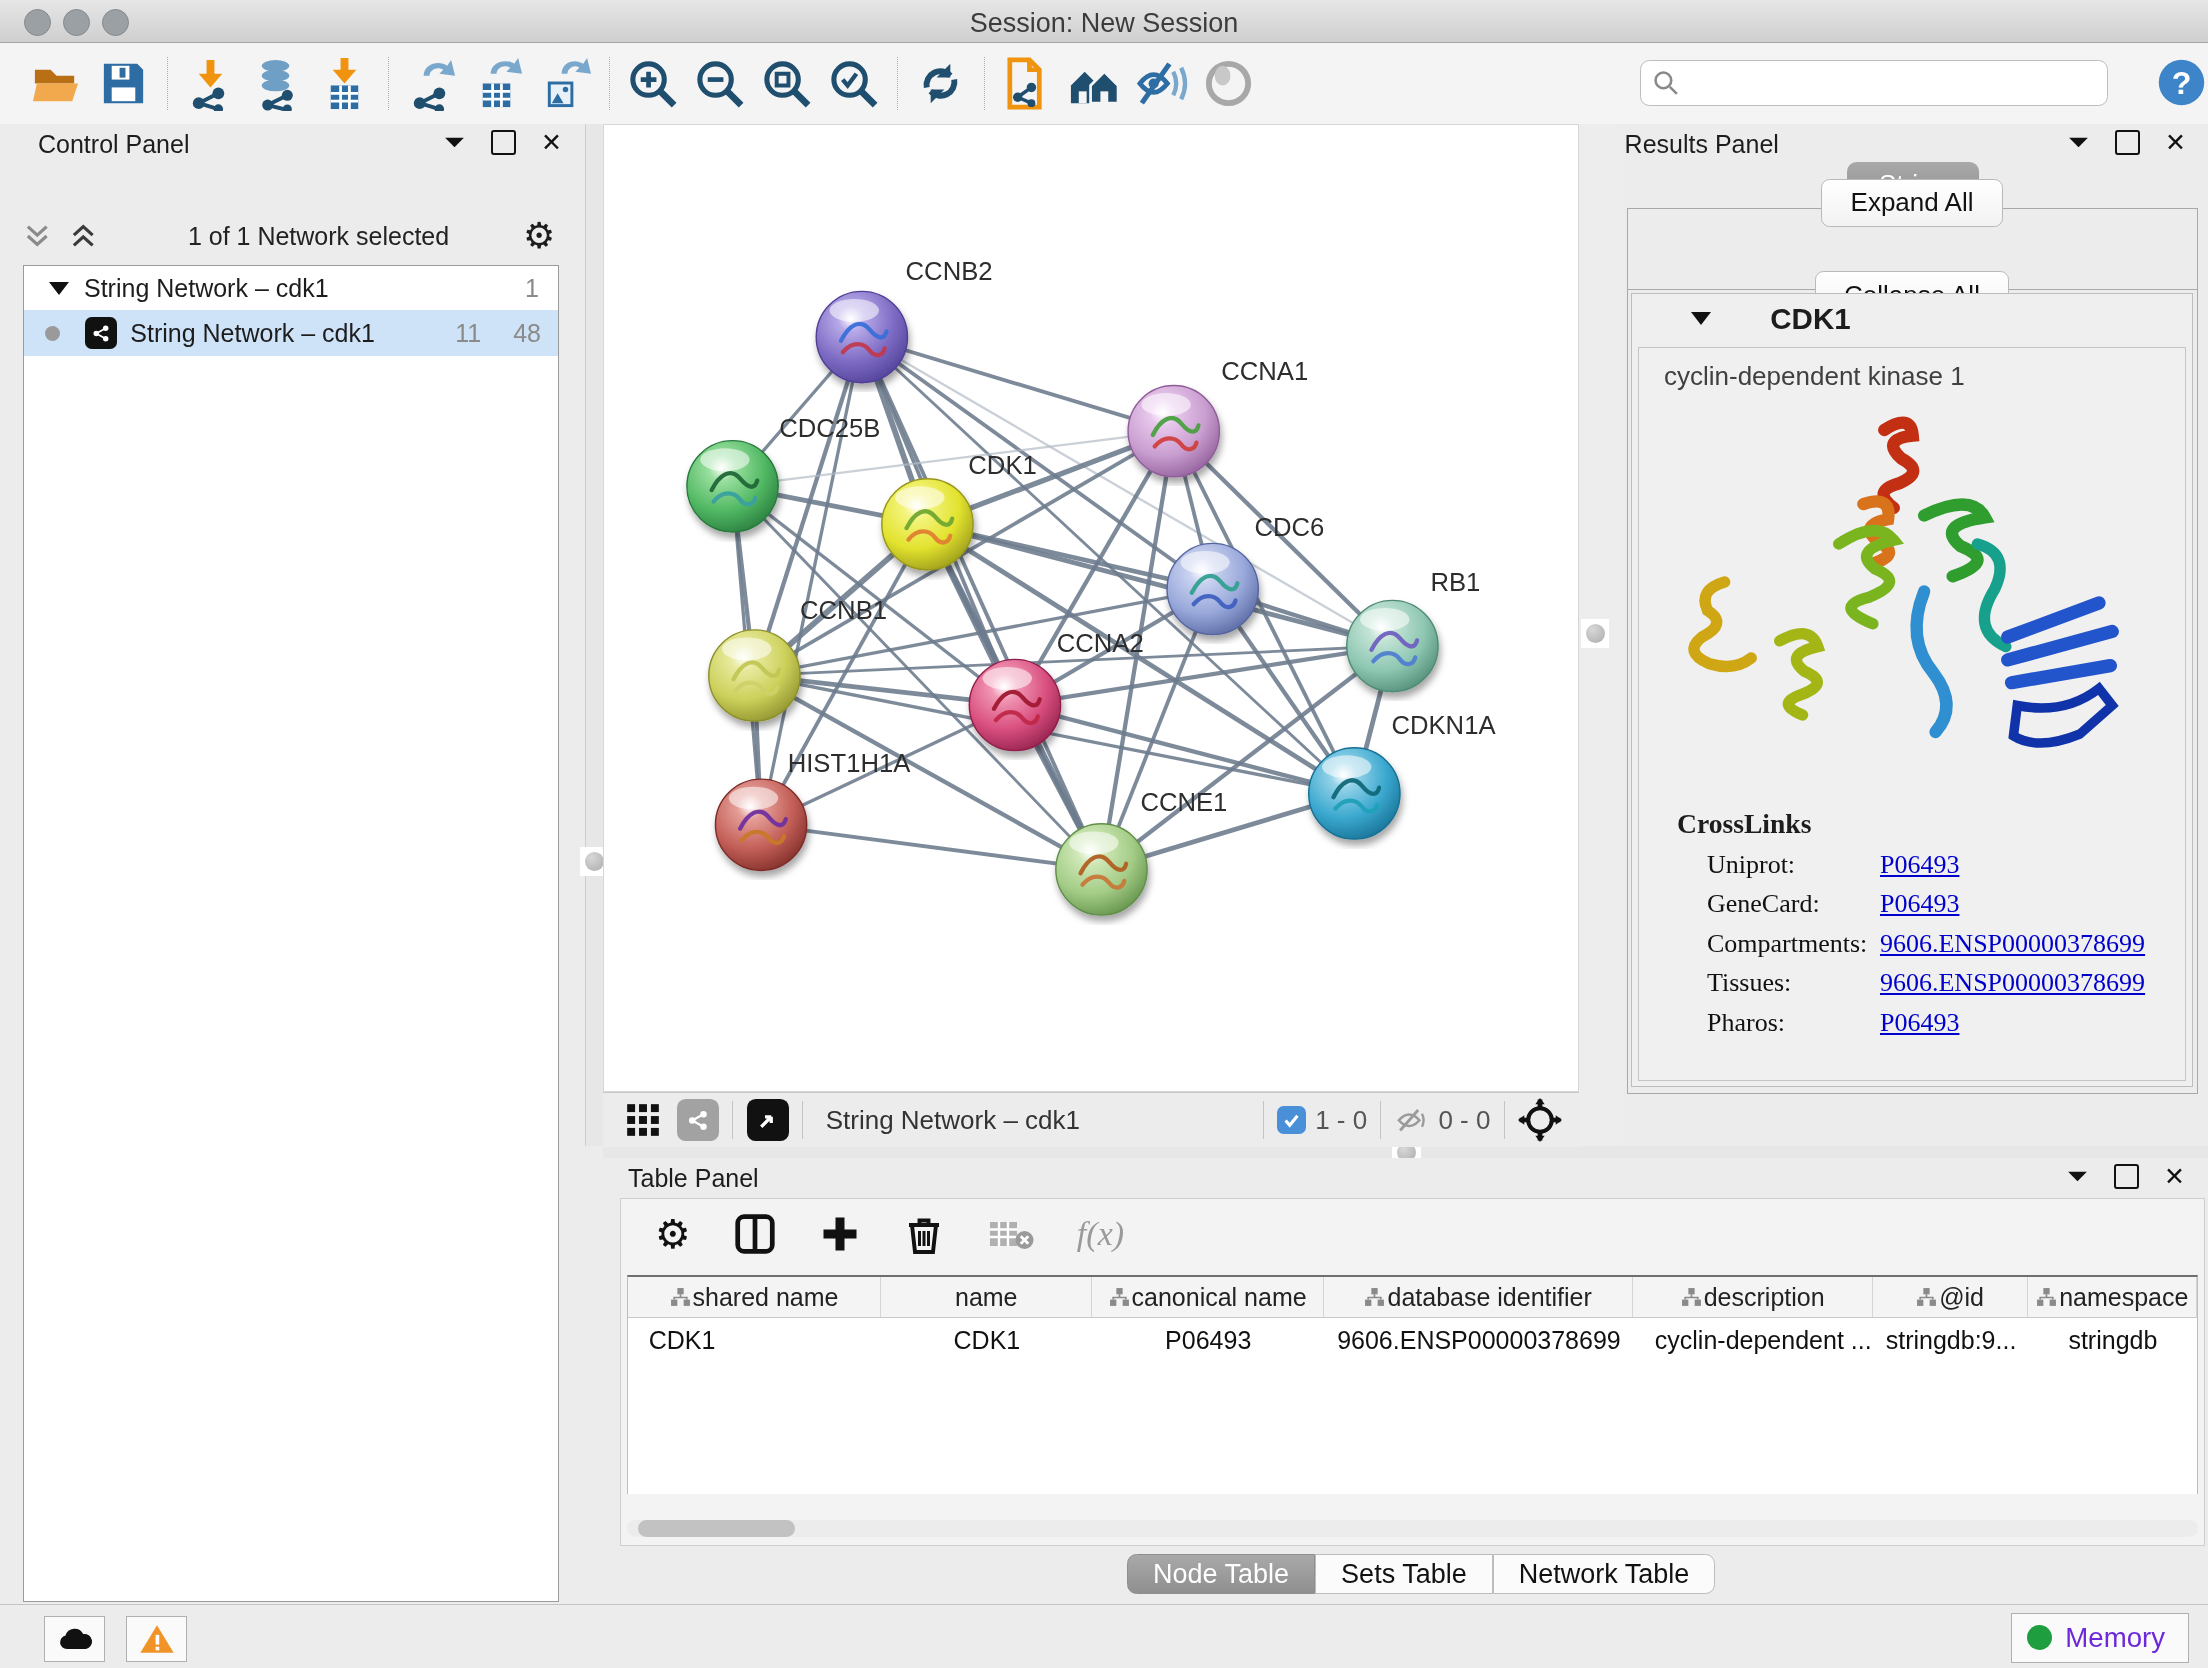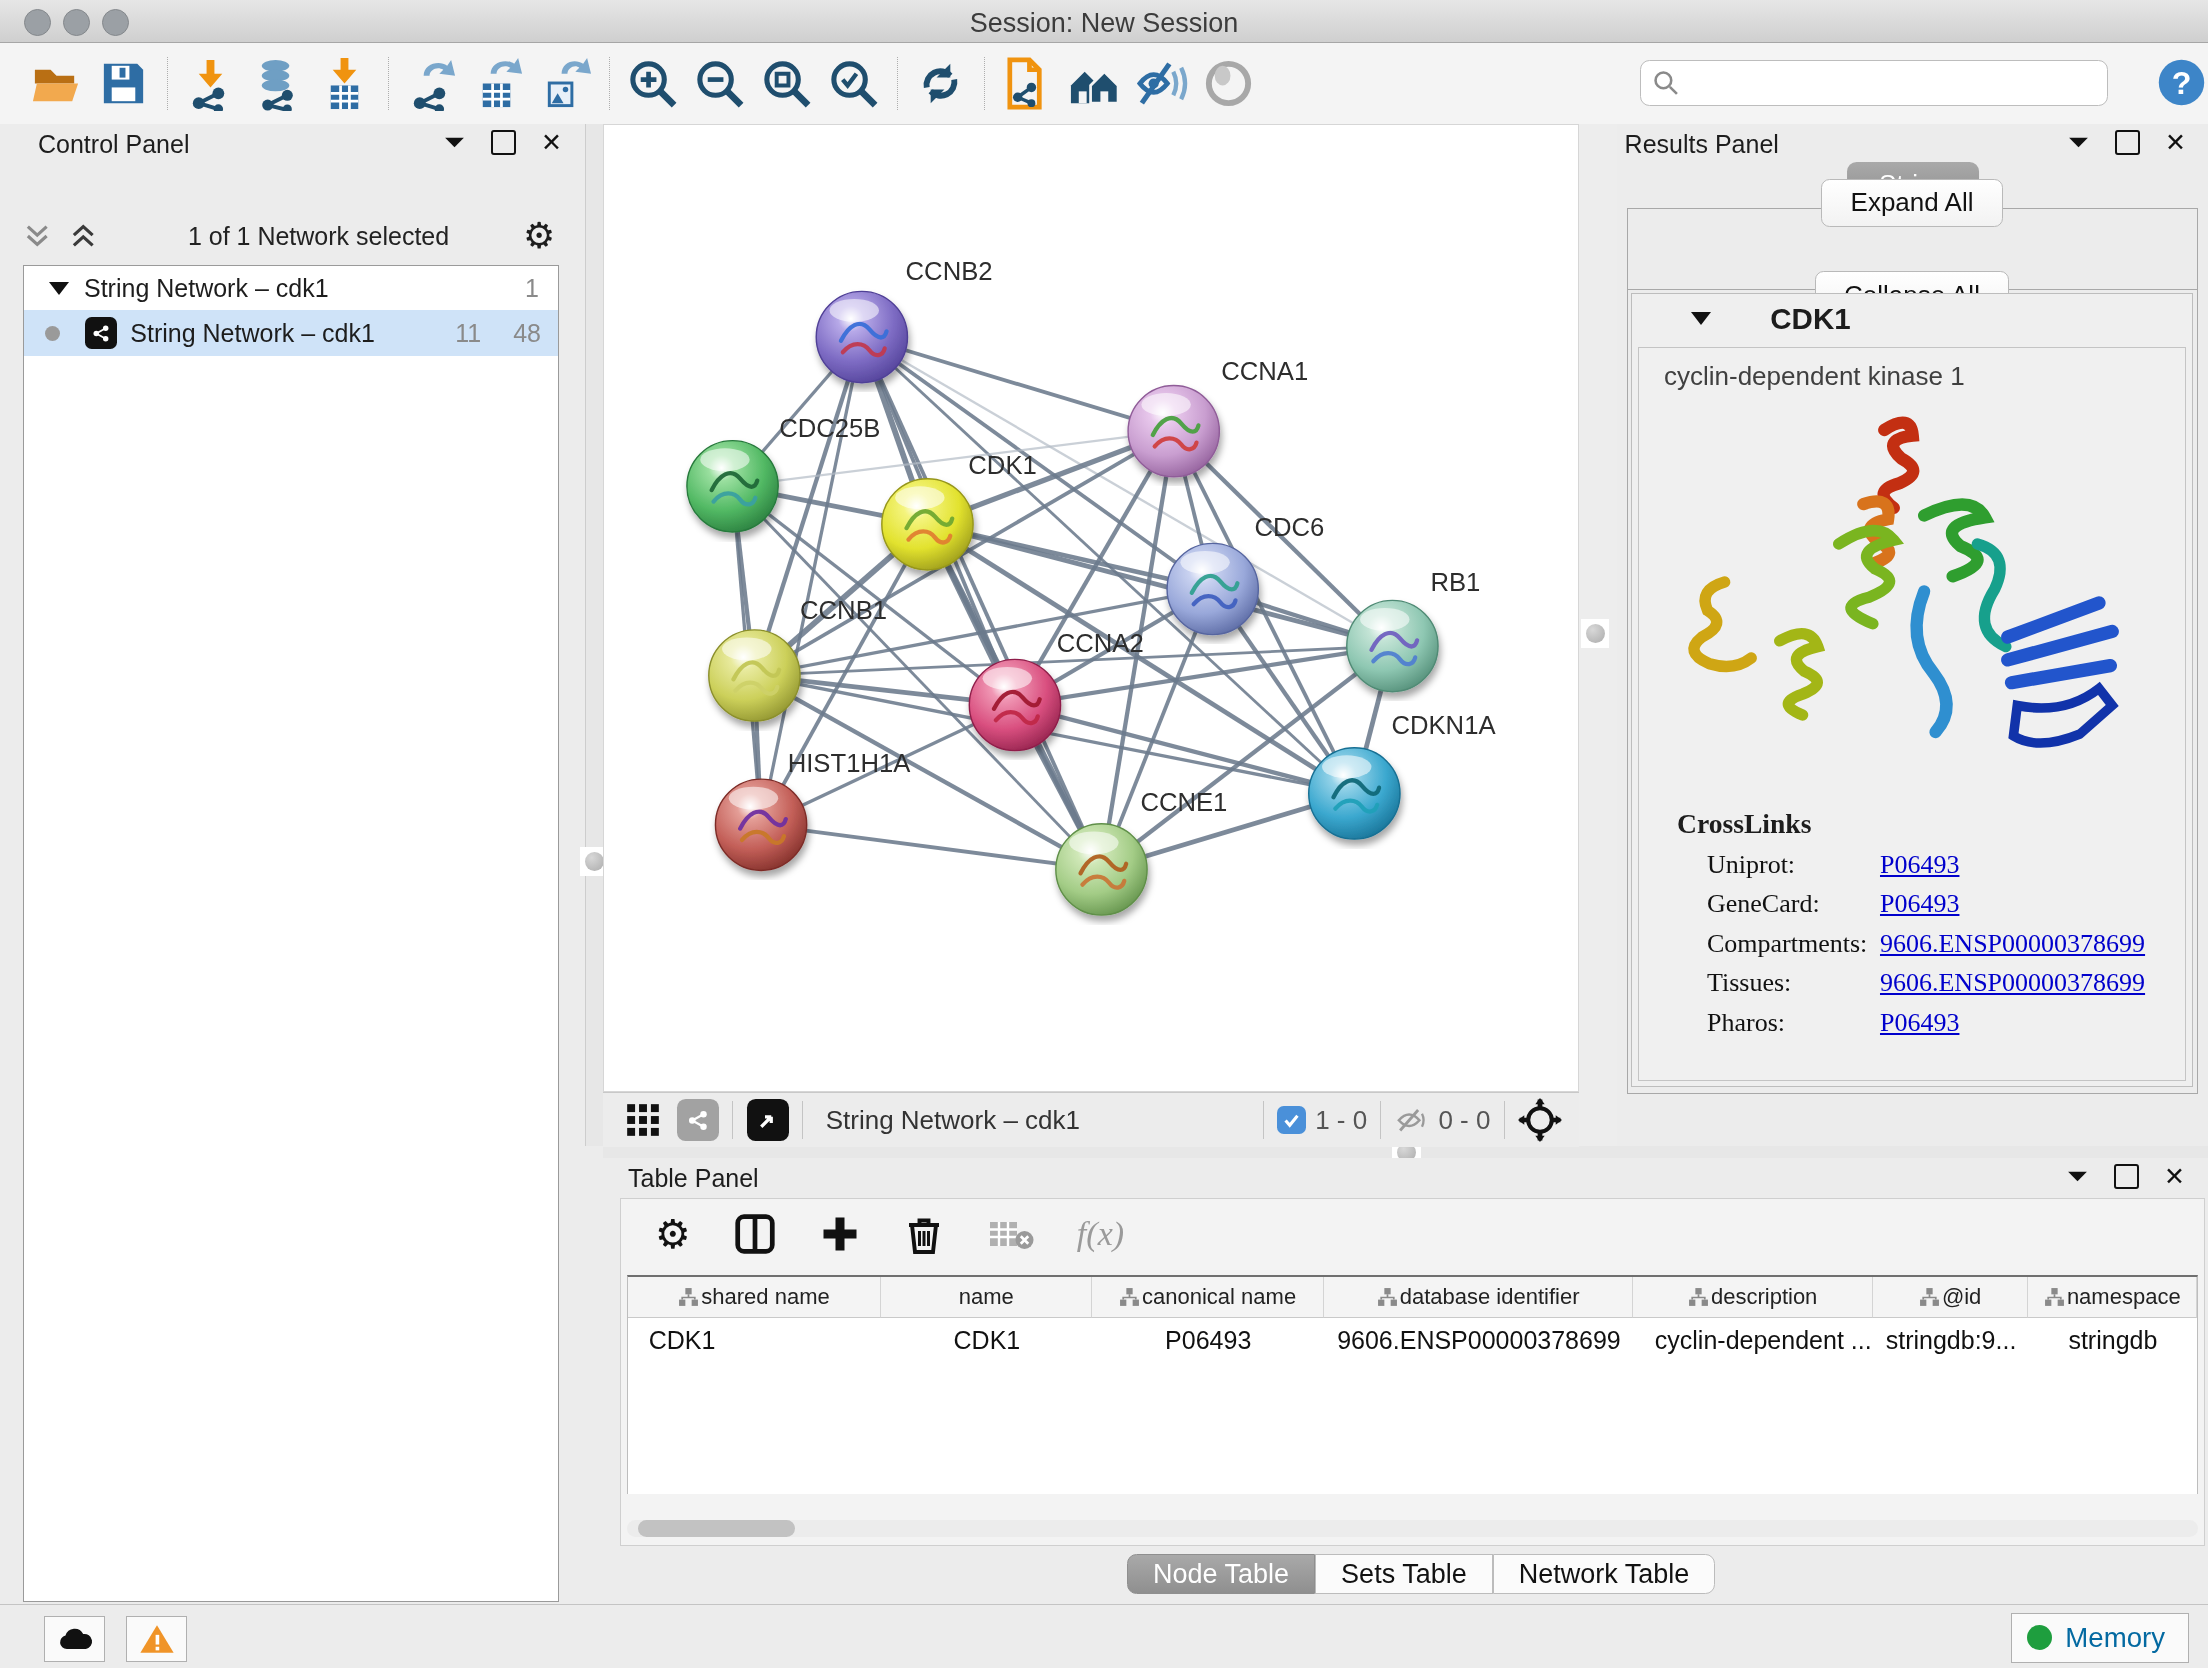--- a/index.html
+++ b/index.html
@@ -79,33 +79,33 @@
   .xl-label{width:173px;color:#111;}
   .xl-link{color:#0000cc;text-decoration:underline;}
   
   .table-panel{position:absolute;left:603px;top:1158px;width:1605px;height:438px;background:#ececec;}
   .tp-inner{position:absolute;left:17px;top:40px;width:1583px;height:346px;background:#f3f3f3;border:1px solid #cfcfcf;}
   .tp-toolbar{height:70px;display:flex;align-items:center;gap:42px;padding-left:34px;}
   .fx{font-family:"Liberation Serif","DejaVu Serif",serif;font-style:italic;font-size:34px;color:#9a9a9a;text-align:right;}
   .grid-table{position:absolute;left:5.7px;top:76px;right:5.7px;height:217px;background:#fff;border-top:2.9px solid #6f6f6f;border-left:1px solid #bdbdbd;border-right:1px solid #bdbdbd;}
   .tr{display:flex;}
   .th{background:#f4f4f4;border-bottom:1.9px solid #c9c9c9;border-right:1px solid #d4d4d4;height:40px;
-      display:flex;align-items:center;justify-content:center;font-size:22px;color:#222;gap:2px;}
+      display:flex;align-items:center;justify-content:center;font-size:25px;color:#222;gap:2px;}
   .td{height:44px;display:flex;align-items:center;font-size:25px;color:#111;padding-left:21px;box-sizing:border-box;}
   .c0{width:254px;} .c1{width:211px;} .c2{width:232px;} .c3{width:310px;} .c4{width:240px;} .c5{width:155px;} .c6{width:169px;}
   .hscroll{position:absolute;left:5.7px;bottom:7.6px;width:1571px;height:17px;background:#ececec;border-radius:8.6px;}
   .hthumb{position:absolute;left:11.4px;top:0;width:157px;height:17px;background:#c2c2c2;border-radius:8.6px;}
   .tp-tabs{position:absolute;left:524px;top:396px;display:flex;height:40px;}
   .tp-tabs .vtab{font-size:27px;}
   
   .bottombar{position:absolute;left:0;top:1604px;width:2208px;height:65px;background:#ececec;border-top:1px solid #c4c4c4;}
   .bb-box{position:absolute;top:11.4px;width:59px;height:44px;background:#fafafa;border:1.9px solid #b0b0b0;
           display:flex;align-items:center;justify-content:center;}
   .memory{position:absolute;right:19px;top:7.6px;height:48px;background:#fafafa;border:1.9px solid #b0b0b0;
-          display:flex;align-items:center;gap:13.3px;padding:0 23px 0 15px;font-size:27.6px;color:#0369a1;}
+          display:flex;align-items:center;gap:13.3px;padding:0 23px 0 15px;font-size:27.6px;color:#6d28d9;}
   .mem-dot{width:25px;height:25px;border-radius:50%;background:#1e9e3e;}
   svg{display:block;}
 </style>
 </head>
 <body>
 
 <div class="app">
 
   <div class="titlebar">
     <span class="tl-dot" style="left:24px"></span>

